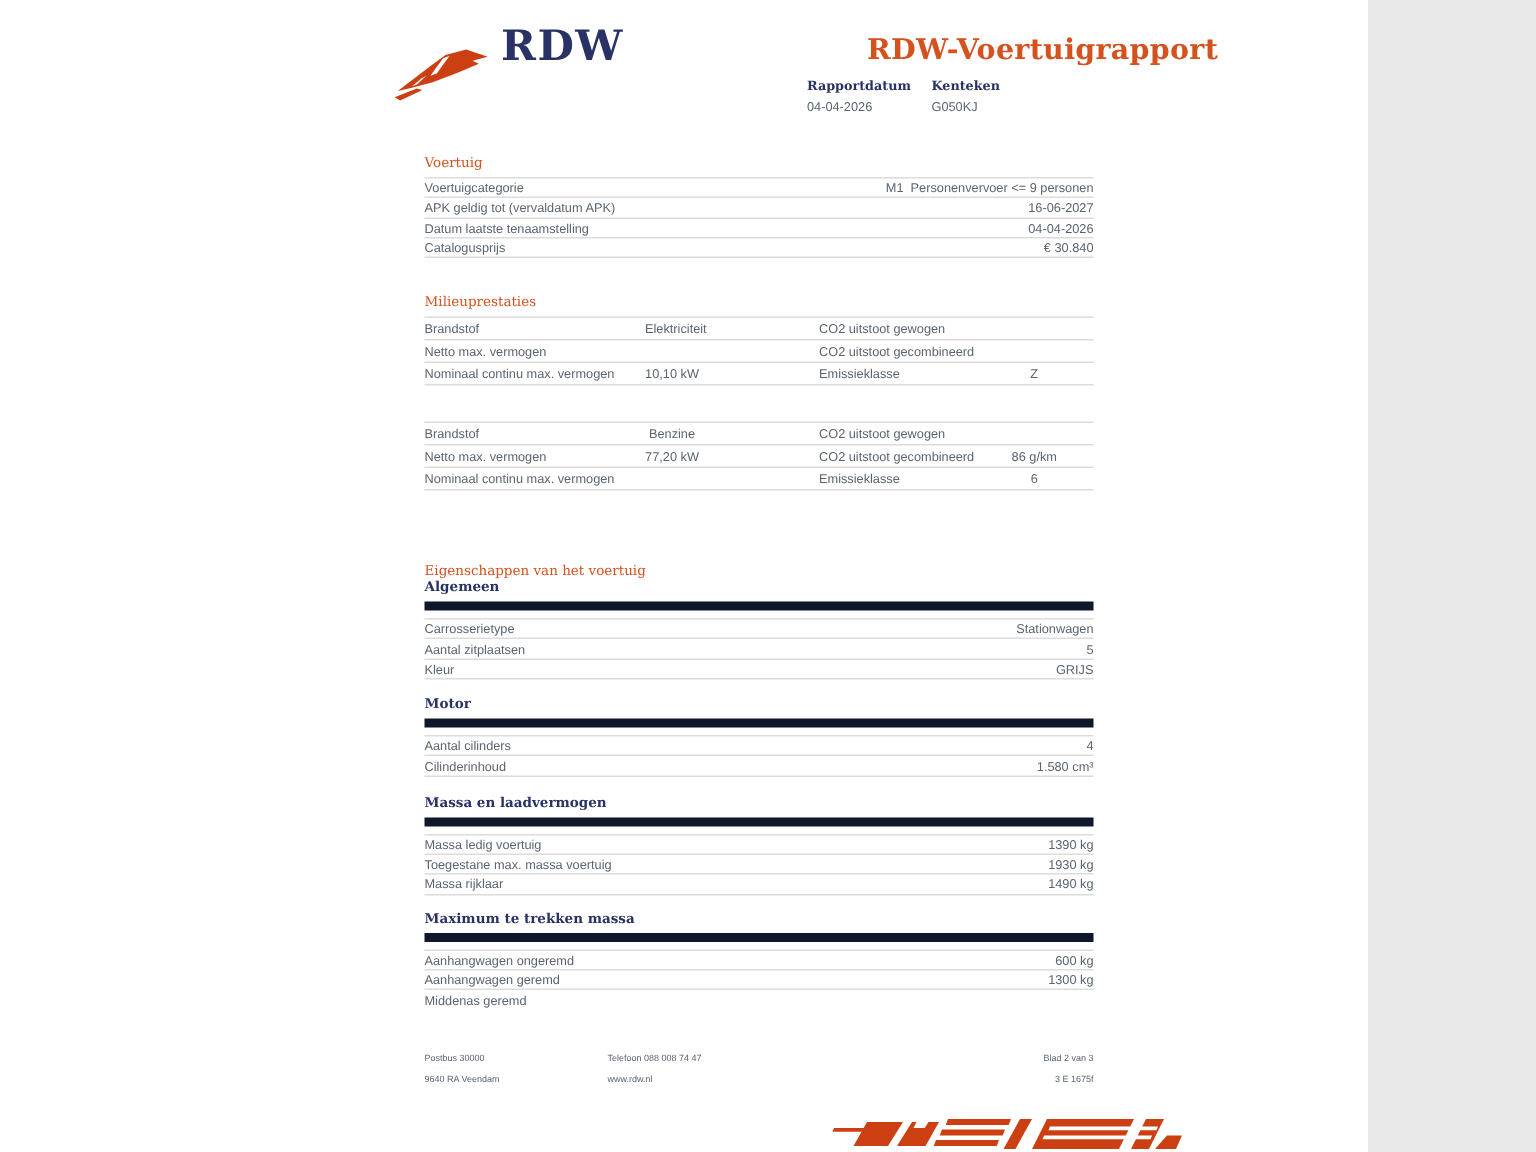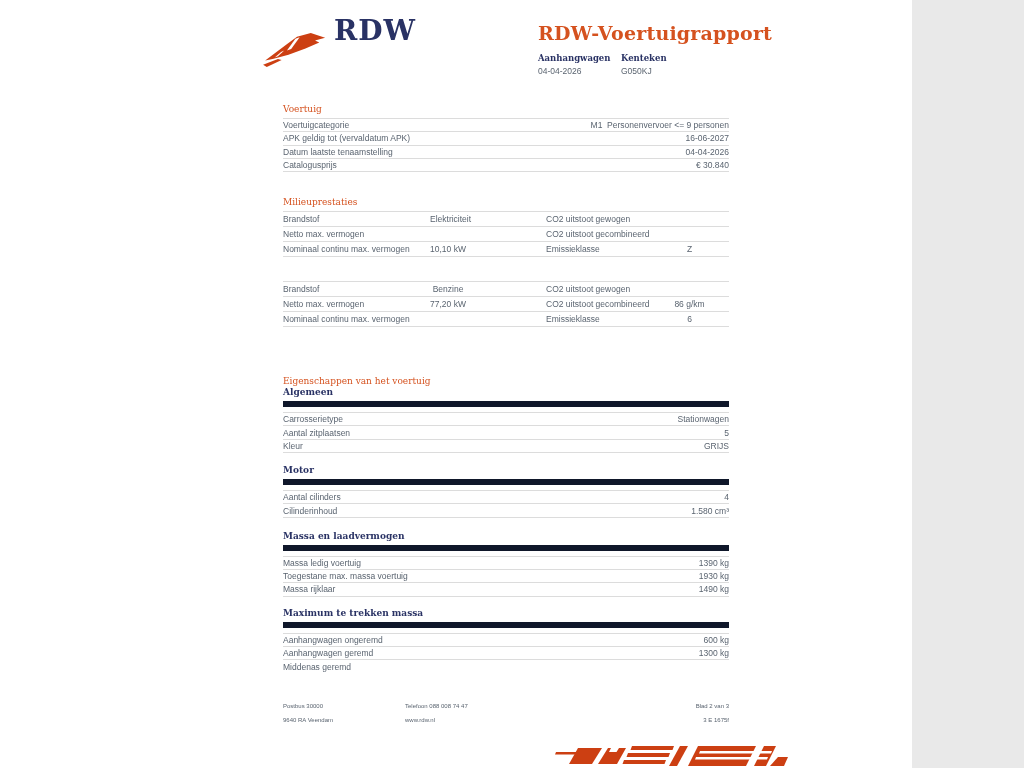--- a/index.html
+++ b/index.html
@@ -12,21 +12,21 @@
   
   .logo-mark { position:absolute; left:262px; top:28px; width:70px; height:44px; }
   .logo-word {
     position:absolute; left:334px; top:14px;
     font-family:"DejaVu Serif", serif; font-weight:700; font-size:28px;
     color:var(--navy); letter-spacing:1px;
   }
   .title-block { position:absolute; left:538px; top:22px; width:200px; }
   .doc-title {
     font-family:"DejaVu Serif", serif; font-weight:700; font-size:19px;
-    color:var(--accent); letter-spacing:.2px; white-space:nowrap;
+    color:var(--accent); letter-spacing:.2px; white-space:nowrap;margin-left:40px;
   }
   .meta { display:flex; margin-top:9px; }
   .meta-col { width:83px; }
   .meta-label { font-family:"DejaVu Serif", serif; font-weight:700; font-size:8.5px; color:var(--navy); }
   .meta-value { font-size:8.5px; color:var(--body); margin-top:3px; }
   
   .content { position:absolute; left:283px; top:104px; width:446px; }
   .sec-title {
     font-family:"DejaVu Serif", serif; font-weight:400; font-size:9px;
     color:var(--accent); line-height:10px; margin-bottom:4px;
@@ -71,21 +71,21 @@
     <polygon fill="#CC3F12" points="2,66 30,55 37,57 9,70"></polygon>
     <polygon fill="#ffffff" points="63,17 71,14 55,36 47,39"></polygon>
     <polygon fill="#ffffff" points="36,42 42,39 30,50 24,52"></polygon>
   </svg>
   <div class="logo-word">RDW</div>
 
   <div class="title-block">
     <div class="doc-title">RDW-Voertuigrapport</div>
     <div class="meta">
       <div class="meta-col">
-        <div class="meta-label">Aanhangwagen</div>
+        <div class="meta-label">Rapportdatum</div>
         <div class="meta-value">04-04-2026</div>
       </div>
       <div class="meta-col">
         <div class="meta-label">Kenteken</div>
         <div class="meta-value">G050KJ</div>
       </div>
     </div>
   </div>
 
   <div class="content">

